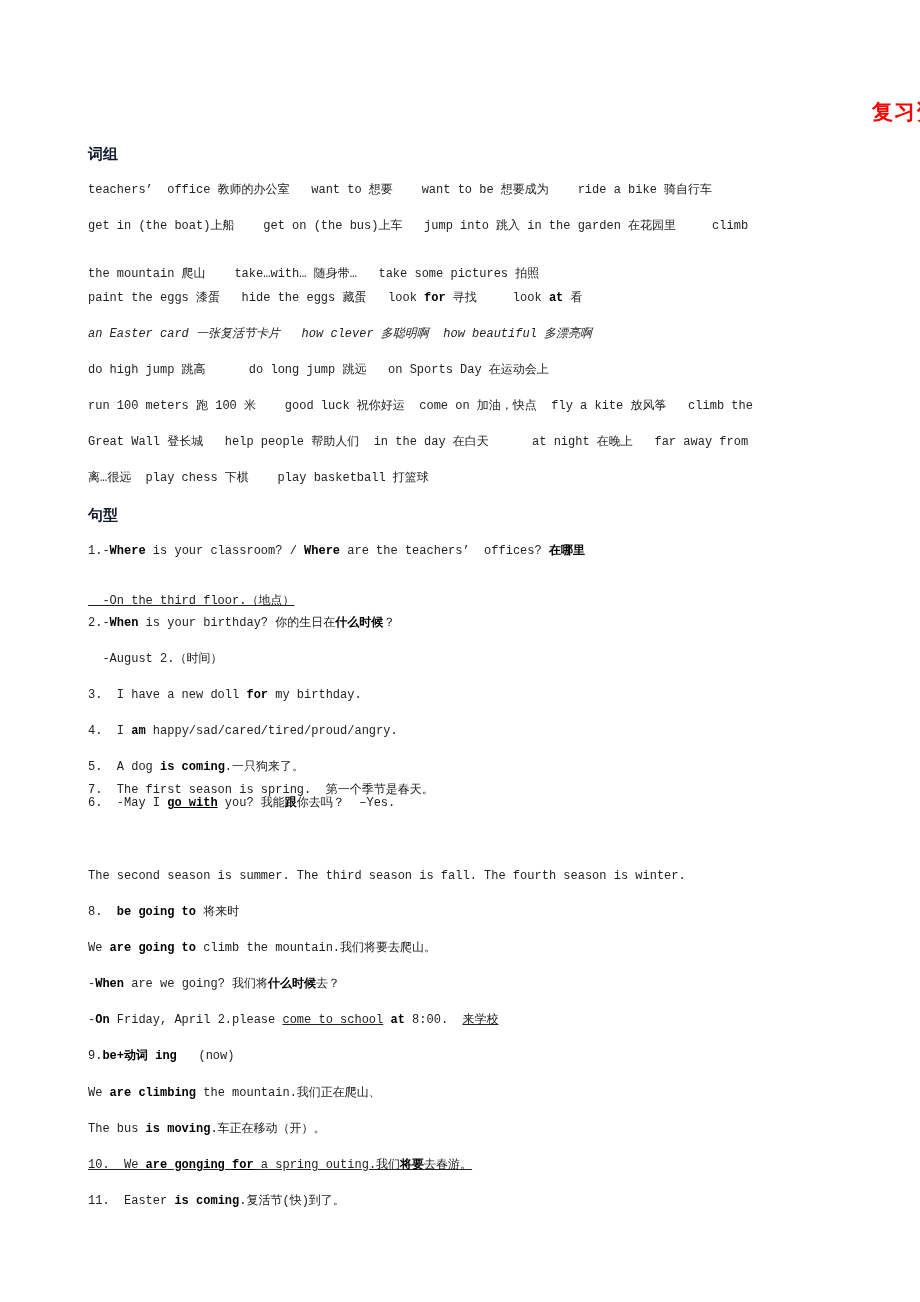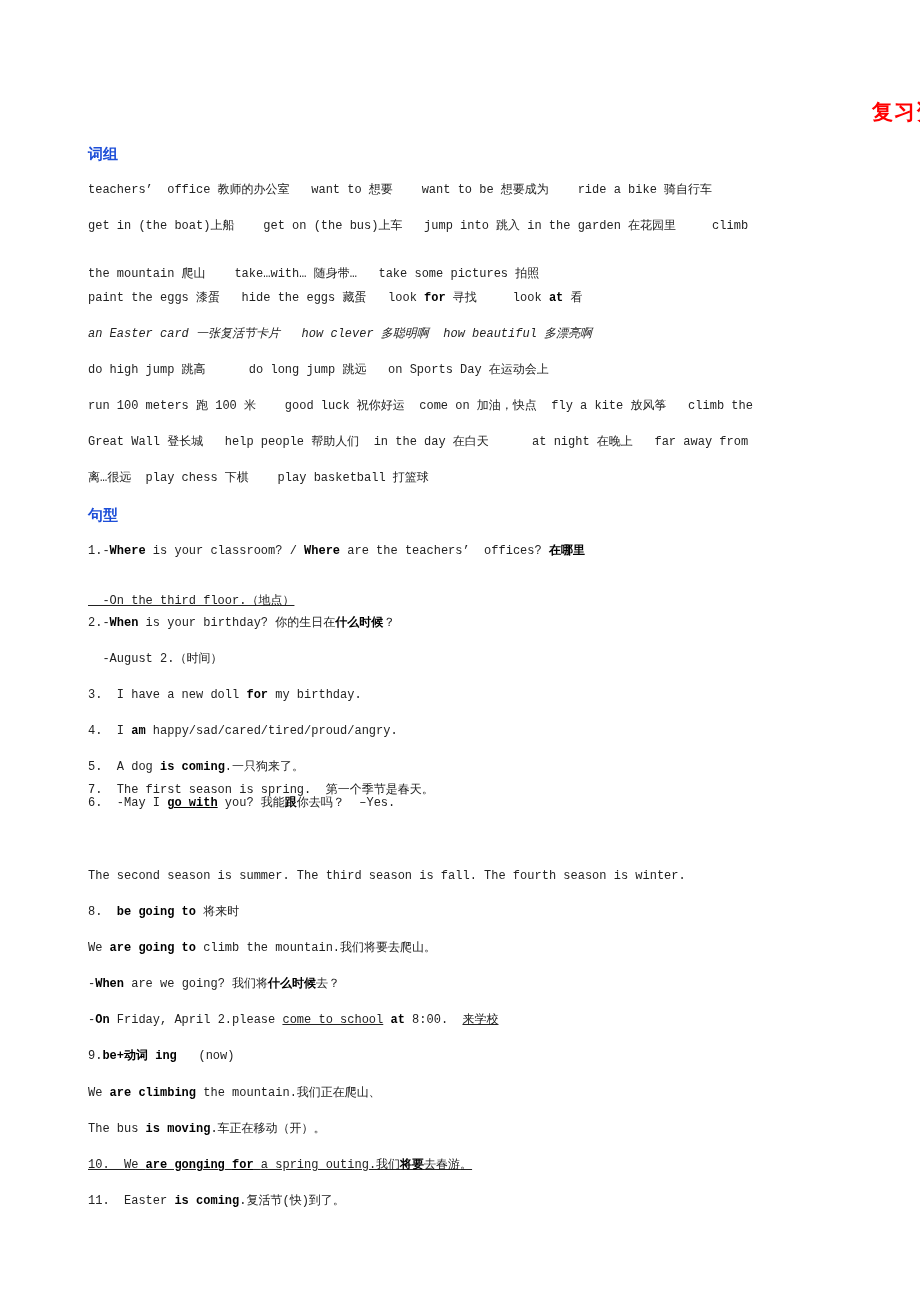--- a/index.html
+++ b/index.html
@@ -34,21 +34,21 @@
       color: #ff0000;
       letter-spacing: 1px;
       padding-left: 40px;
     }
     .section-heading {
       position: absolute;
       left: 88px;
       font-family: "DejaVu Sans", sans-serif;
       font-weight: bold;
       font-size: 15px;
-      color: #1d4ed8;
+      color: #0f172a;
     }
     .line {
       position: absolute;
       left: 88px;
       font-size: 12px;
       white-space: pre;
       color: #222;
       line-height: 20px;
     }
     .seg-b {

